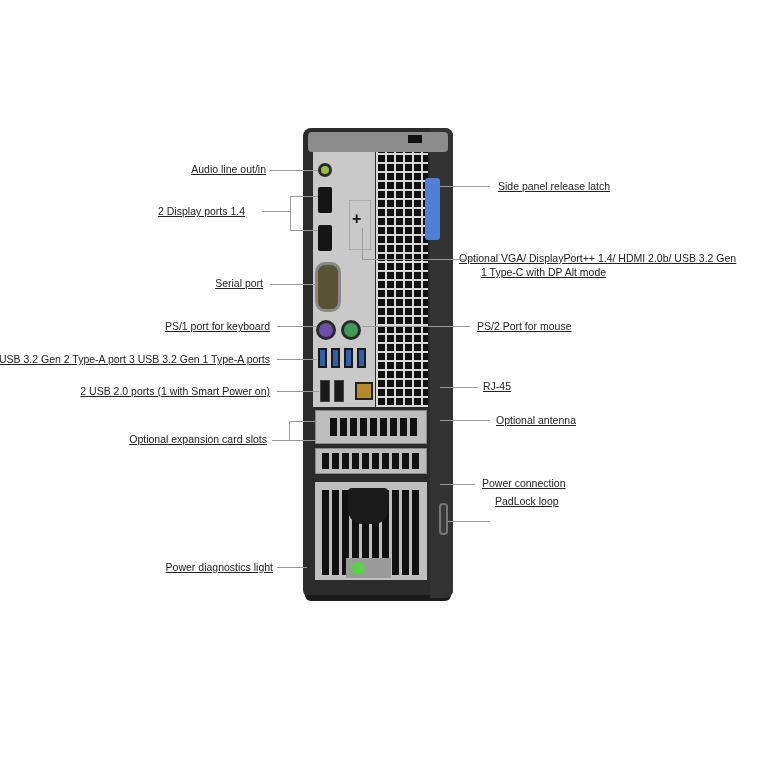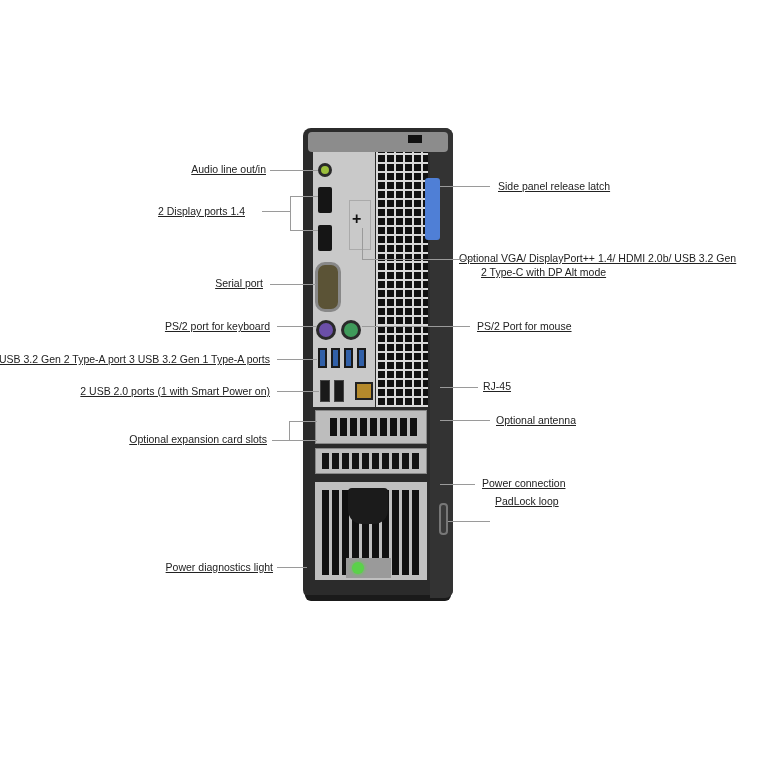--- a/index.html
+++ b/index.html
@@ -78,21 +78,21 @@
 
 <div class="label right" style="right:512px;top:205px;text-align:center;">2 Display ports 1.4</div>
 <div class="line" style="left:262px;top:211px;width:28px;"></div>
 <div class="vline" style="left:290px;top:196px;height:34px;"></div>
 <div class="line" style="left:290px;top:196px;width:28px;"></div>
 <div class="line" style="left:290px;top:230px;width:28px;"></div>
 
 <div class="label right" style="right:494px;top:277px;">Serial port</div>
 <div class="line" style="left:270px;top:284px;width:46px;"></div>
 
-<div class="label right" style="right:487px;top:320px;">PS/2 port for keyboard</div>
+<div class="label right" style="right:487px;top:320px;">PS/1 port for keyboard</div>
 <div class="line" style="left:277px;top:326px;width:40px;"></div>
 
 <div class="label right" style="right:487px;top:353px;">1 USB 3.2 Gen 2 Type-A port 3 USB 3.2 Gen 1 Type-A ports</div>
 <div class="line" style="left:277px;top:359px;width:40px;"></div>
 
 <div class="label right" style="right:487px;top:385px;">2 USB 2.0 ports (1 with Smart Power on)</div>
 <div class="line" style="left:277px;top:391px;width:42px;"></div>
 
 <div class="label right" style="right:490px;top:433px;">Optional expansion card slots</div>
 <div class="line" style="left:272px;top:440px;width:17px;"></div>
@@ -100,21 +100,21 @@
 <div class="line" style="left:289px;top:421px;width:28px;"></div>
 <div class="line" style="left:289px;top:440px;width:28px;"></div>
 
 <div class="label right" style="right:484px;top:561px;">Power diagnostics light</div>
 <div class="line" style="left:277px;top:567px;width:30px;"></div>
 
 <div class="label" style="left:498px;top:180px;">Side panel release latch</div>
 <div class="line" style="left:440px;top:186px;width:50px;"></div>
 
 <div class="label" style="left:459px;top:252px;">Optional VGA/  DisplayPort++ 1.4/ HDMI 2.0b/ USB 3.2 Gen</div>
-<div class="label" style="left:481px;top:266px;">2 Type-C with DP Alt mode</div>
+<div class="label" style="left:481px;top:266px;">1 Type-C with DP Alt mode</div>
 <div class="line" style="left:362px;top:259px;width:112px;"></div>
 <div class="vline" style="left:362px;top:228px;height:31px;"></div>
 
 <div class="label" style="left:477px;top:320px;">PS/2 Port for mouse</div>
 <div class="line" style="left:362px;top:326px;width:108px;"></div>
 
 <div class="label" style="left:483px;top:380px;">RJ-45</div>
 <div class="line" style="left:440px;top:387px;width:38px;"></div>
 
 <div class="label" style="left:496px;top:414px;">Optional antenna</div>

